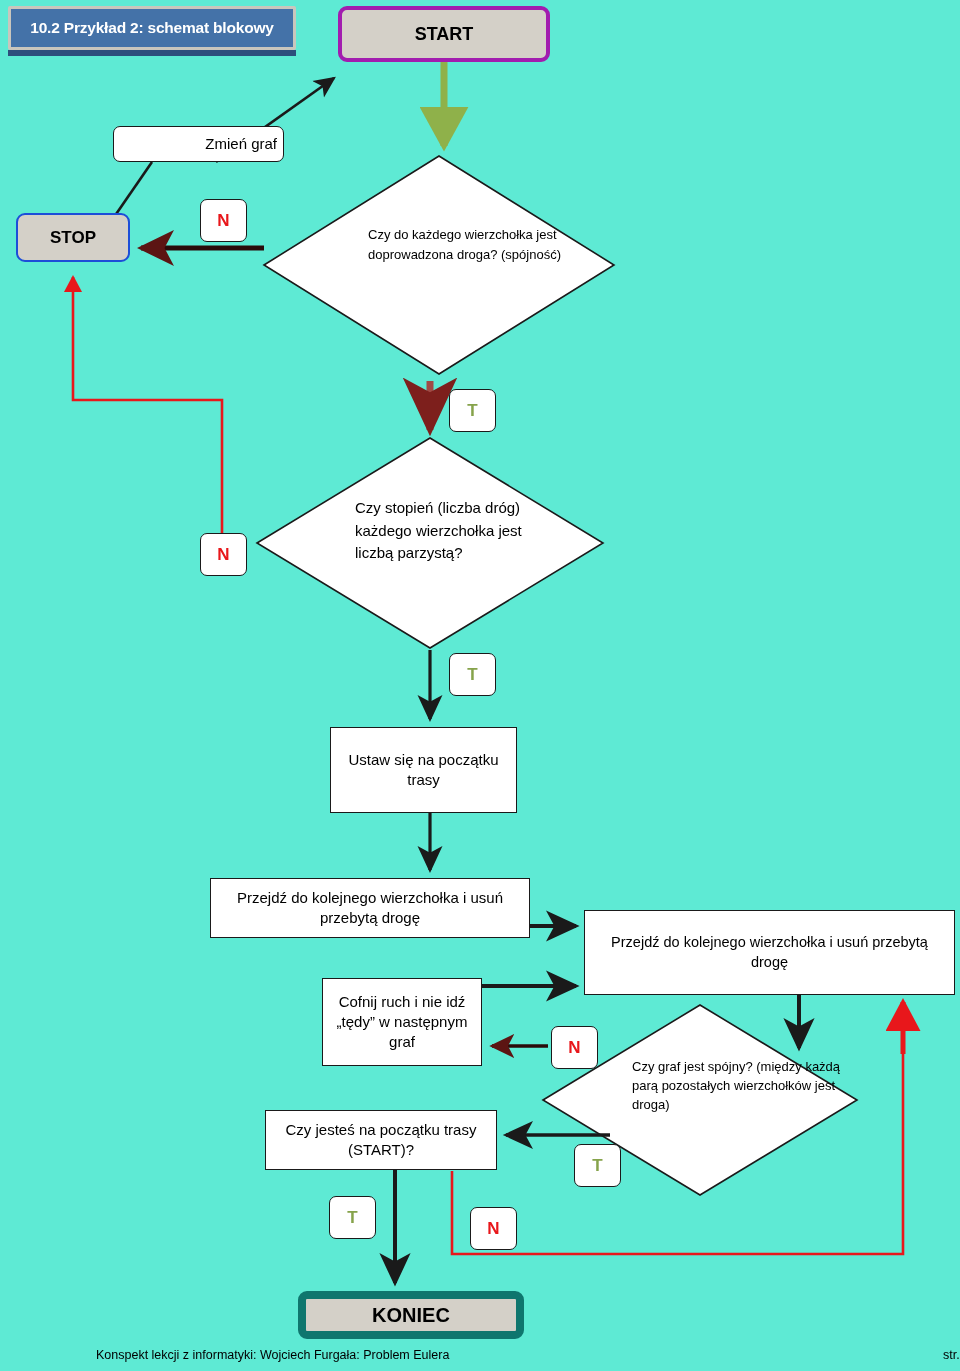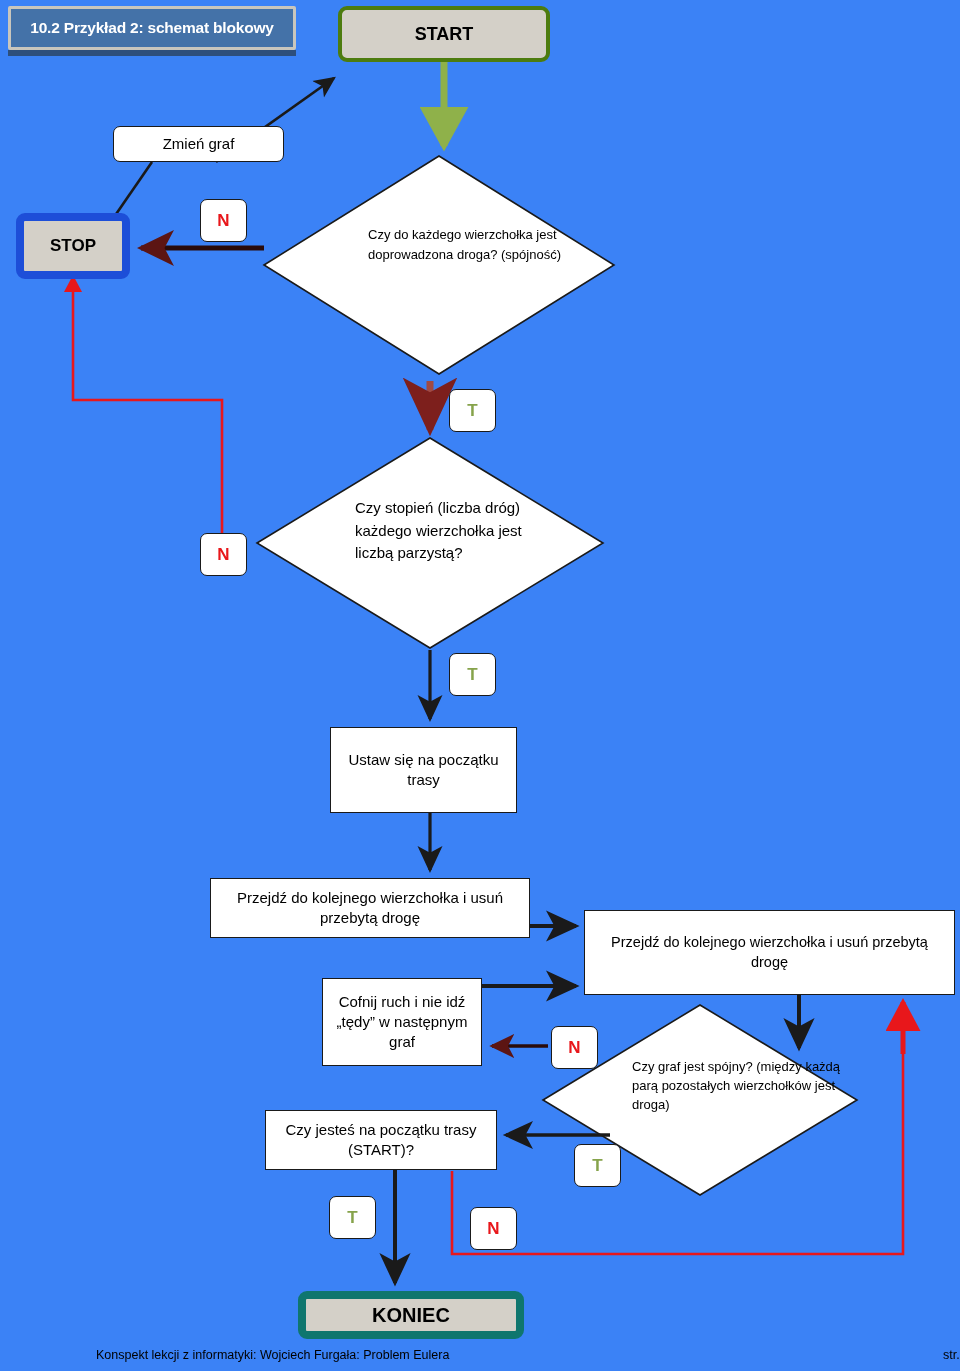--- a/index.html
+++ b/index.html
@@ -5,21 +5,21 @@
   html,body{margin:0;padding:0;background:#ffffff;}
   body{
     font-family:"Liberation Sans", sans-serif;
     color:#000000;
   }
   #page{
     position:relative;
     width:960px;
     height:1371px;
     overflow:hidden;
-    background:#3b82f6;
+    background:#5eead4;
   }
   #svg-layer{
     position:absolute;
     left:0;top:0;
     width:960px;height:1371px;
     pointer-events:none;
   }
   .node{position:absolute;box-sizing:border-box;}
 
   
@@ -44,39 +44,39 @@
   
   .term{
     background:#d4d0c8;
     border-radius:9px;
     display:flex;align-items:center;justify-content:center;
     font-weight:bold;
     z-index:4;
   }
   .term.start{
     left:338px; top:6px; width:212px; height:56px;
-    border:4px solid #4d7c0f;
+    border:4px solid #a21caf;
     font-size:18px;
   }
   .term.stop{
-    left:16px; top:213px; width:114px; height:66px;
-    border:8px solid #1d4ed8;
+    left:16px; top:213px; width:114px; height:49px;
+    border:2px solid #1d4ed8;
     font-size:17px;
   }
   .term.koniec{
     left:298px; top:1291px; width:226px; height:48px;
     border:8px solid #0f766e;
     font-size:20px;
   }
 
   
   .proc{
     background:#ffffff;
     border:1.6px solid #1a1a1a;
-    display:flex;align-items:center;justify-content:center;
+    display:flex;align-items:center;justify-content:flex-end;
     text-align:center;
     line-height:1.35;
     z-index:3;
   }
   .proc span{display:block;padding:0 6px;}
   .proc.rounded{border-radius:7px;}
 
   .b-zmien   {left:113px; top:126px; width:171px; height:36px; font-size:15px;}
   .b-ustaw   {left:330px; top:727px; width:187px; height:86px; font-size:15px;}
   .b-przejdz1{left:210px; top:878px; width:320px; height:60px; font-size:15px;}

